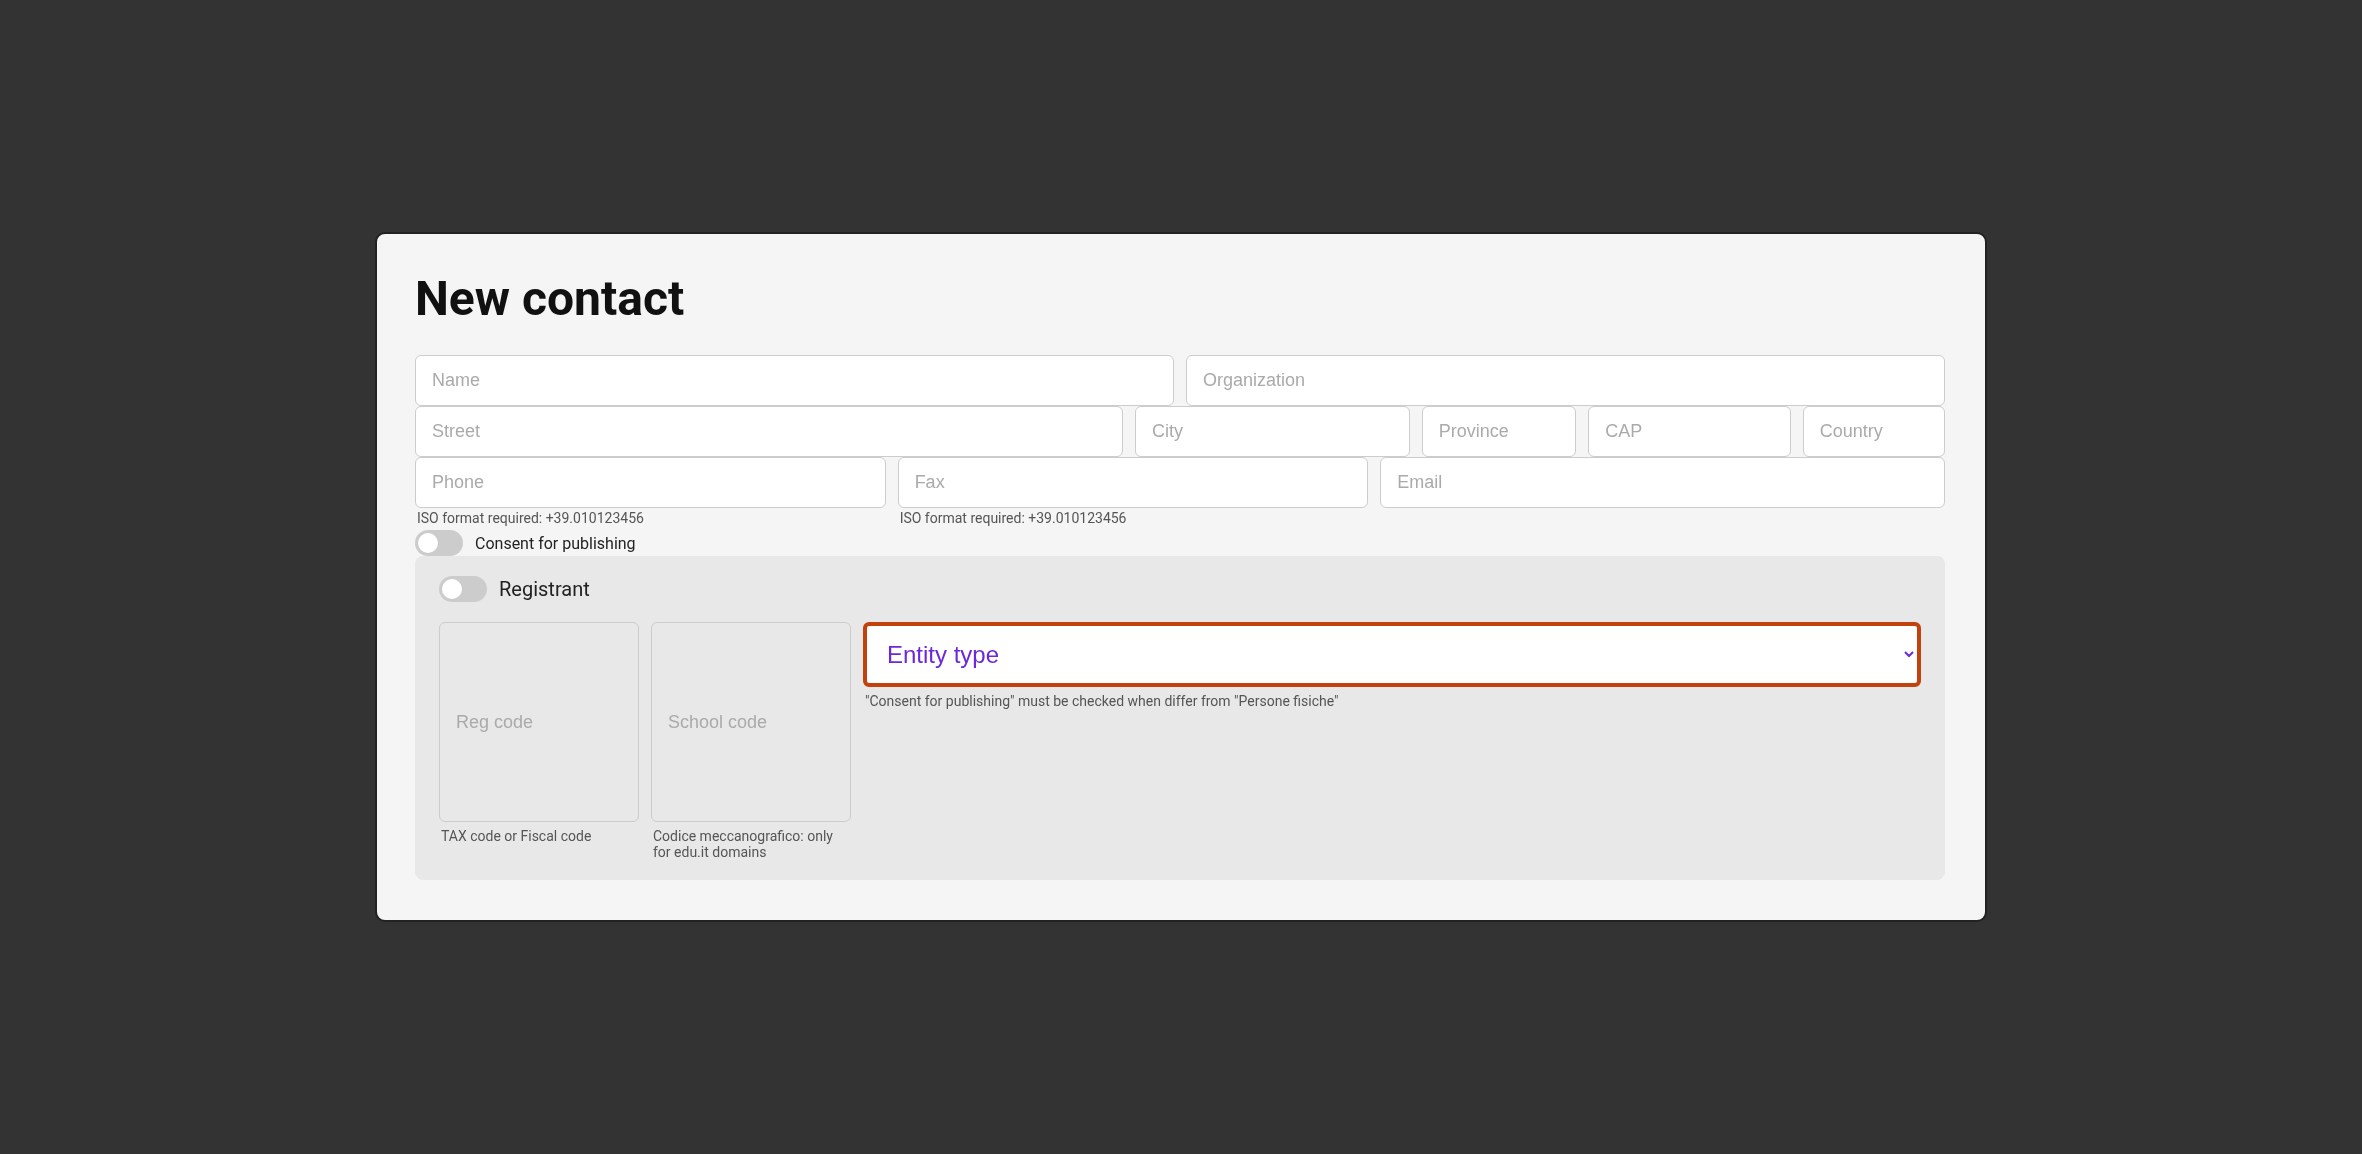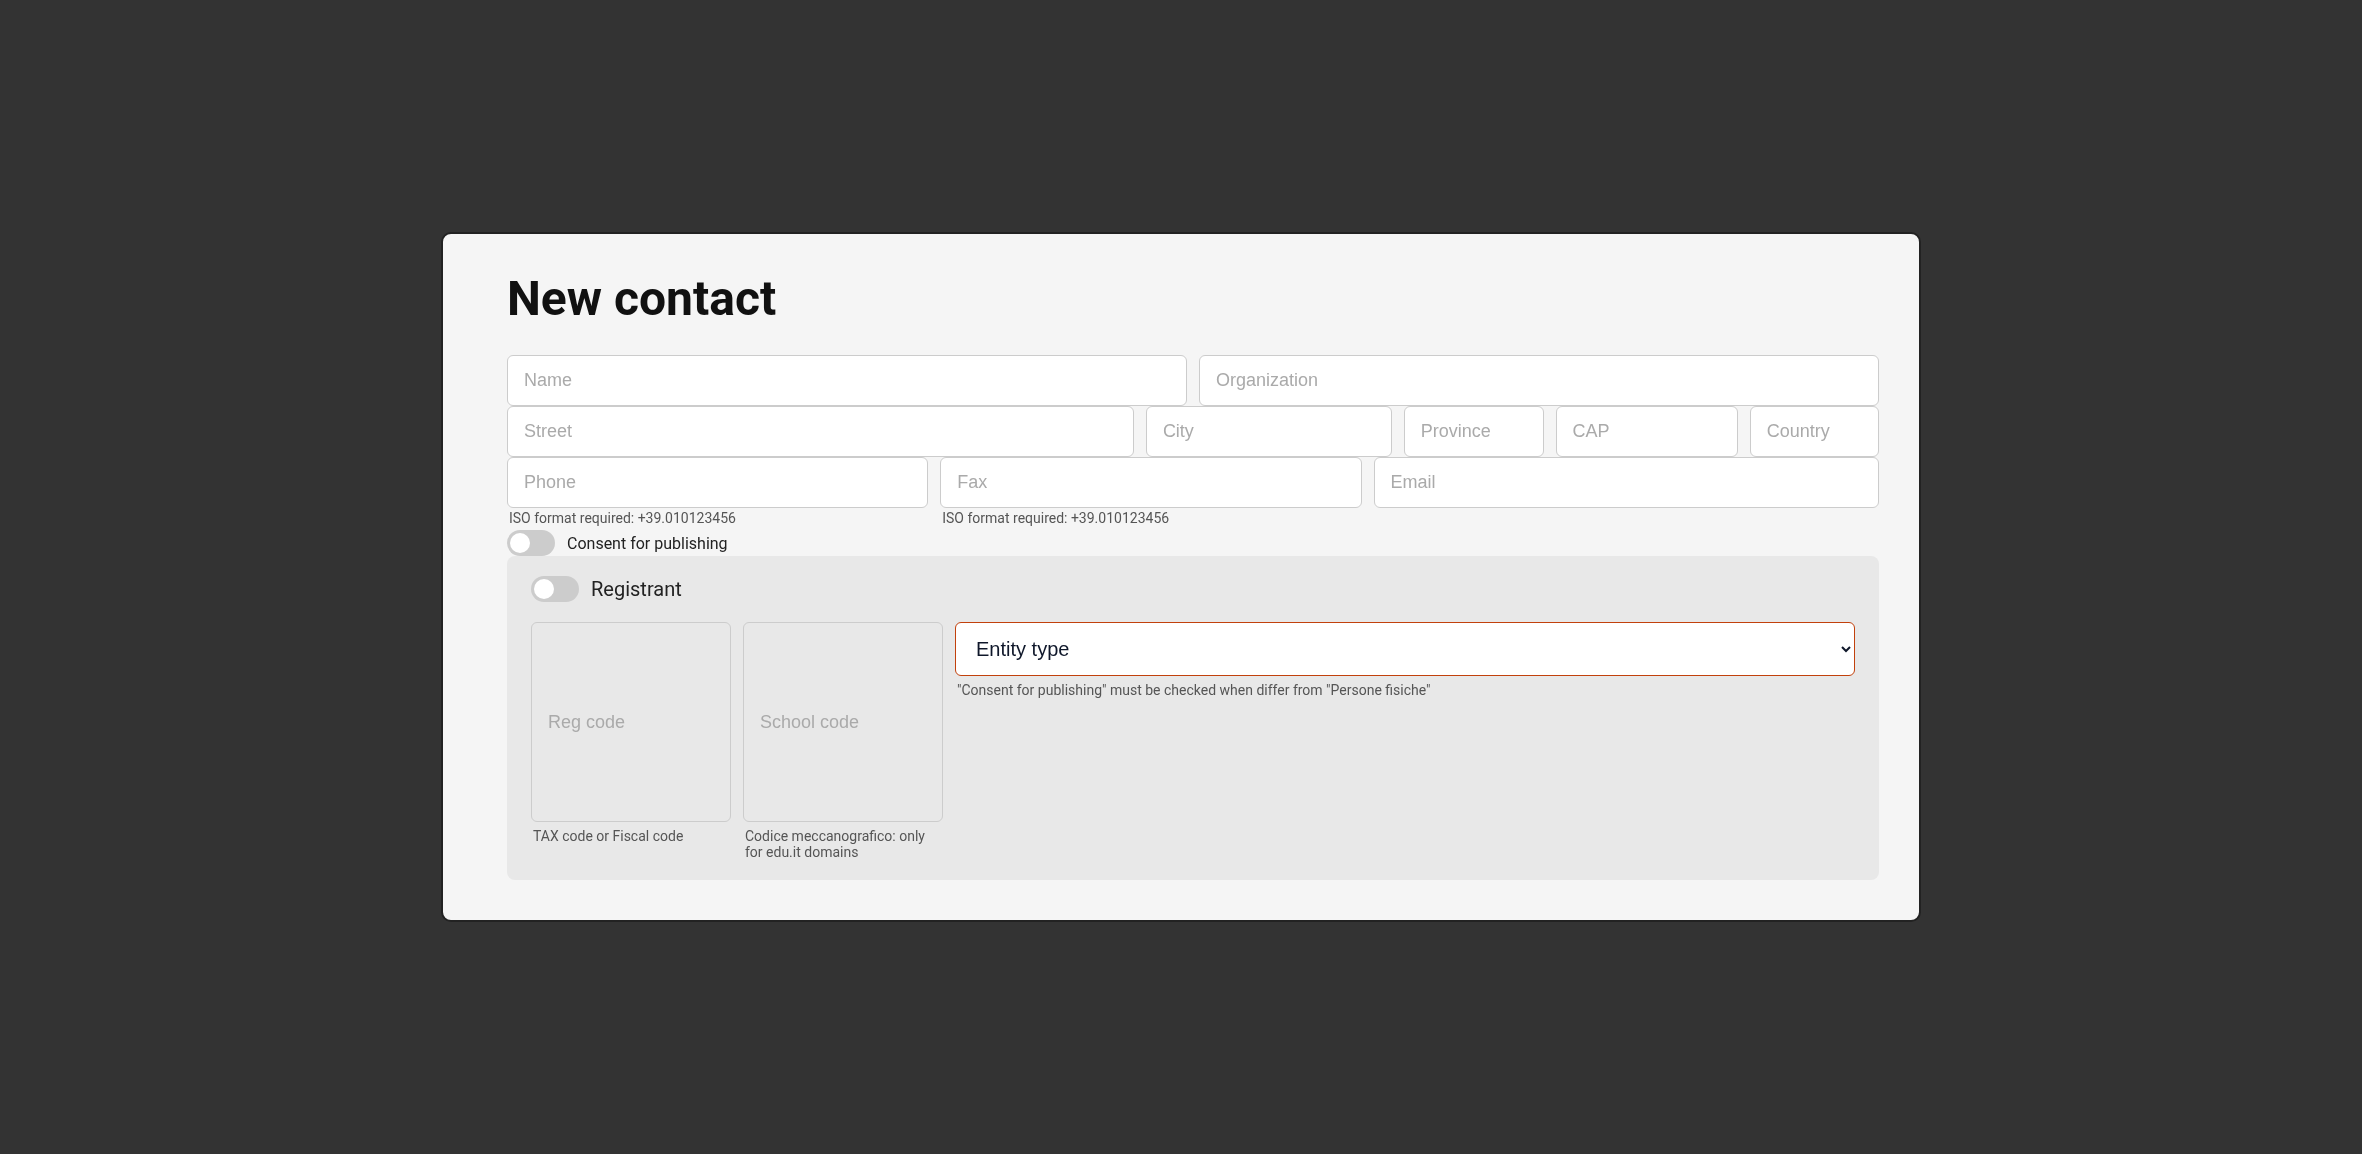--- a/index.html
+++ b/index.html
@@ -14,22 +14,22 @@
       justify-content: center;
       align-items: center;
       min-height: 100vh;
       font-family: -apple-system, BlinkMacSystemFont, "Segoe UI", Roboto, Helvetica, Arial, sans-serif;
     }
 
     .page-container {
       background: #f5f5f5;
       border: 2px solid #222;
       border-radius: 10px;
-      width: 1480px;
-      padding: 36px 40px 40px 64px;
+      width: 1612px;
+      padding: 36px 40px 40px 38px;
     }
 
     .page-title {
       font-size: 48px;
       font-weight: 700;
       color: #111;
       margin-bottom: 28px;
     }
 
     .form-section {
@@ -206,25 +206,25 @@
       flex: 0 0 200px;
     }
 
     .entity-type-wrapper {
       flex: 1;
       display: flex;
       flex-direction: column;
     }
 
     .entity-type-select {
-      border: 1px solid #c2410c;
+      border: 4px solid #c2410c;
       border-radius: 6px;
       padding: 14px 16px;
-      font-size: 20px;
-      color: #0f172a;
+      font-size: 24px;
+      color: #6d28d9;
       background: #fff;
       outline: none;
       width: 100%;
       appearance: auto;
     }
 
     .field-with-hint {
       display: flex;
       flex-direction: column;
       gap: 4px;

